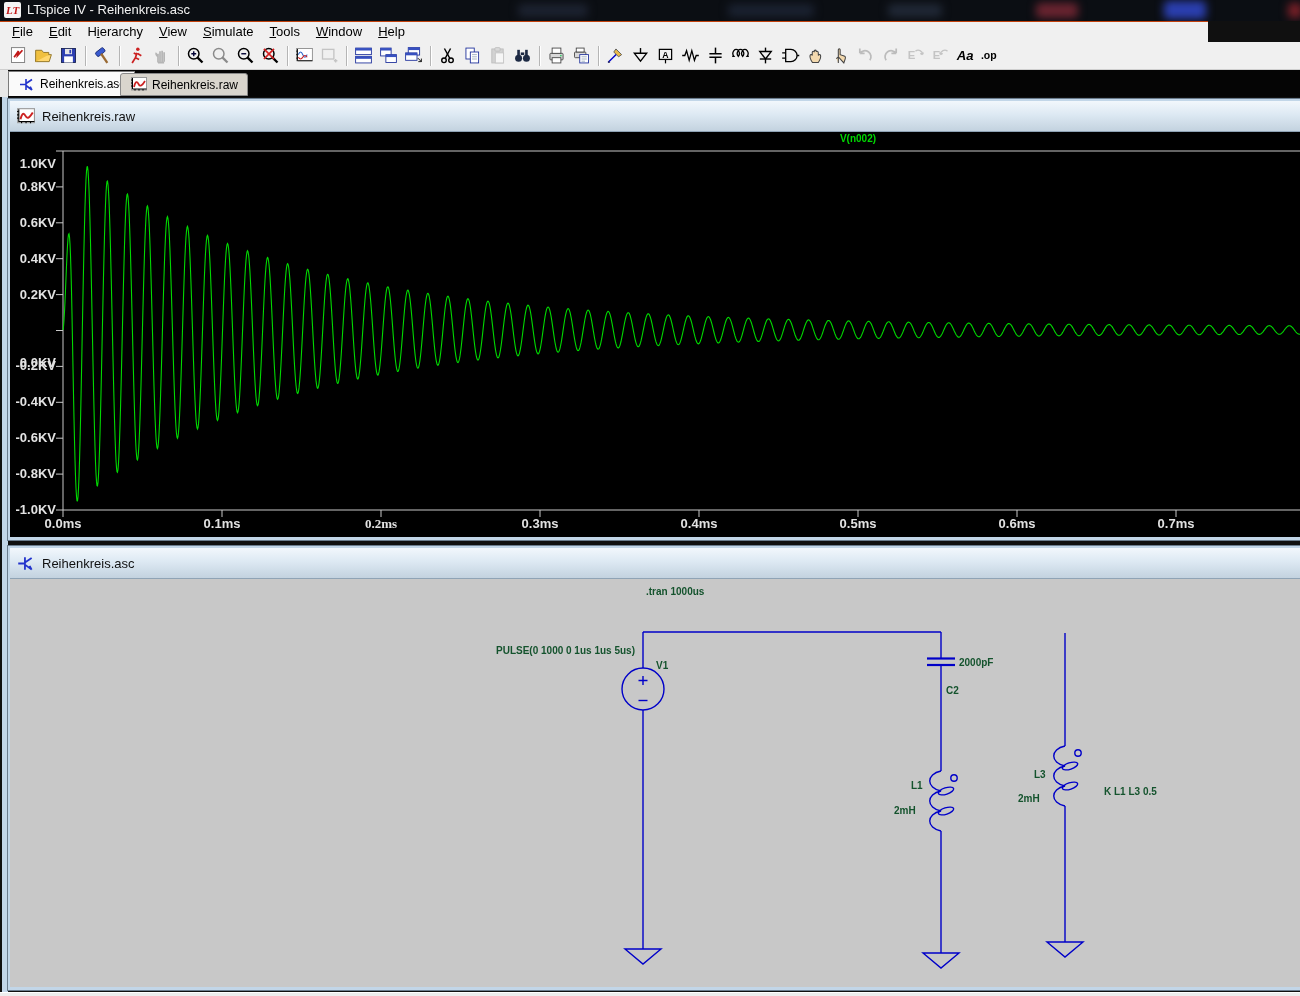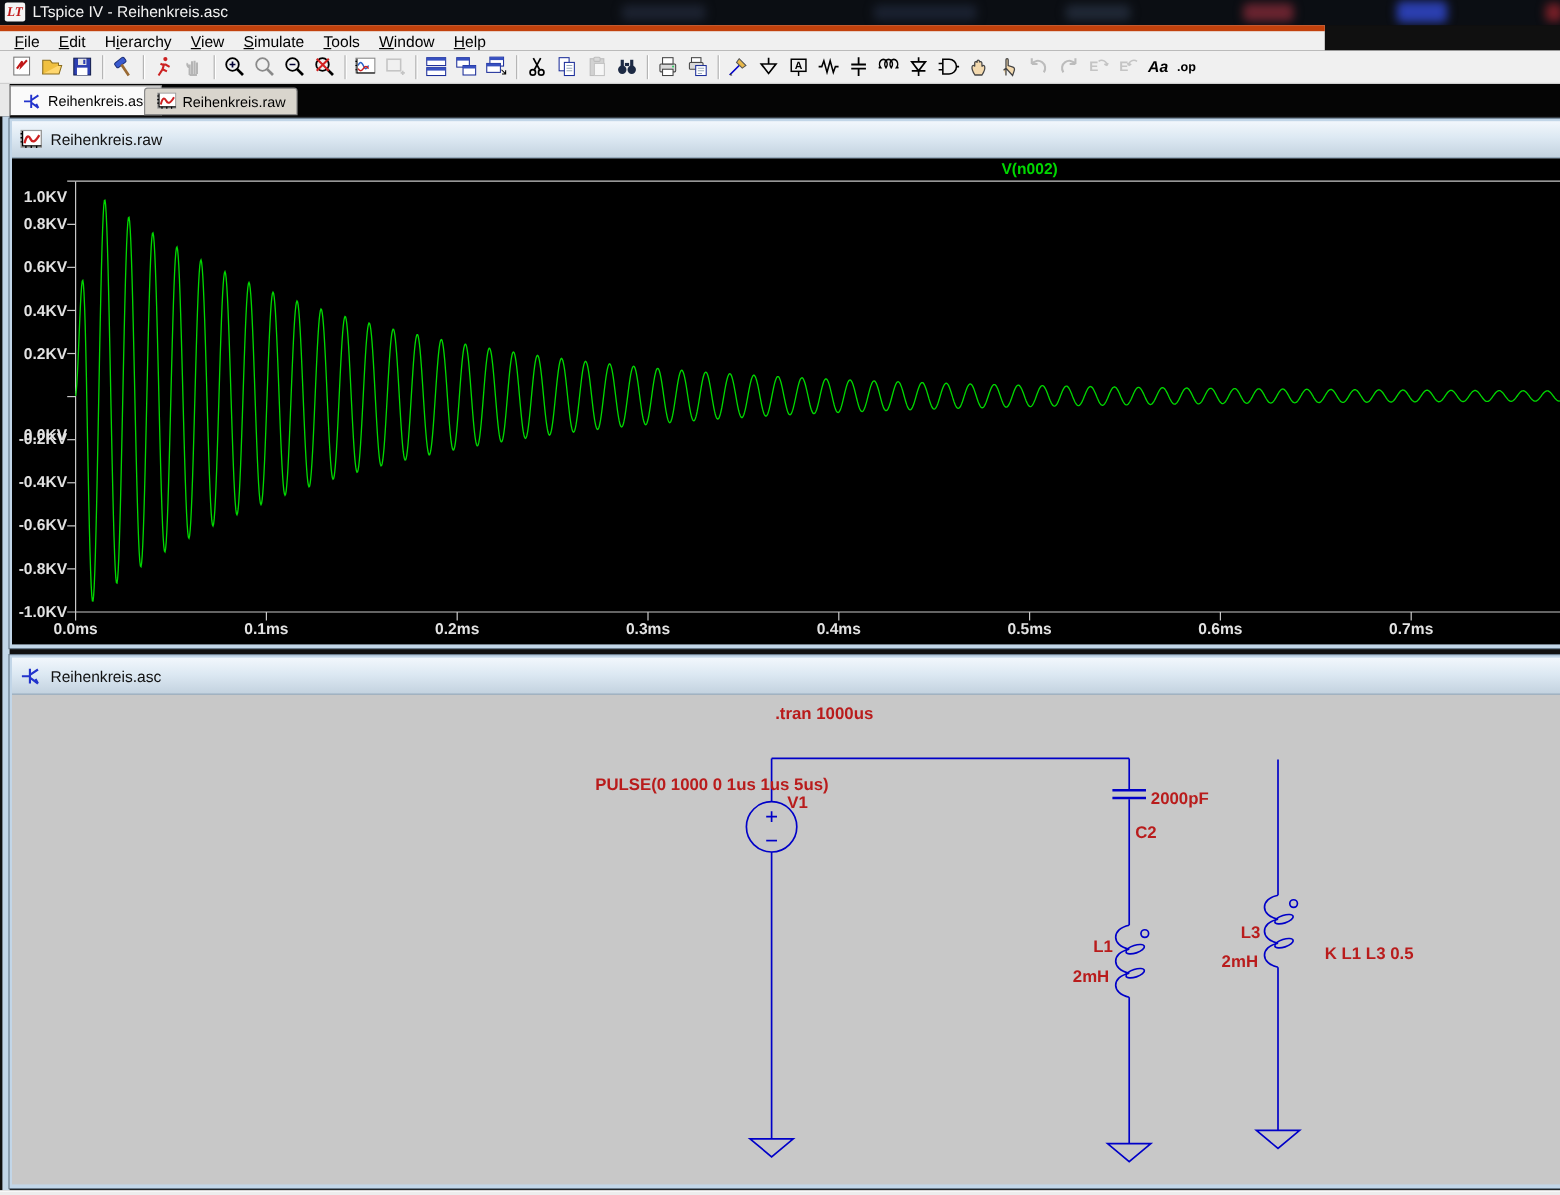--- a/index.html
+++ b/index.html
@@ -5,22 +5,22 @@
   html,body{margin:0;padding:0;background:#222;}
   #app{position:relative;width:1300px;height:996px;overflow:hidden;background:#101010;
        font-family:"Liberation Sans",sans-serif;-webkit-font-smoothing:none;}
   
   .titlebar{position:absolute;left:0;top:0;width:1300px;height:21px;background:#0b0e13;overflow:hidden;}
   .titlebar .blob{position:absolute;filter:blur(4px);border-radius:4px;}
   .tb-logo{position:absolute;left:4px;top:2px;width:17px;height:16px;background:#f4f4f4;border-radius:2px;
            color:#c11818;font:italic bold 11px/16px "Liberation Serif",serif;text-align:center;}
   .tb-title{position:absolute;left:27px;top:2px;color:#f2f2f2;font-size:13px;}
   
-  .menubar{position:absolute;left:0;top:21px;width:1104px;height:21px;background:#f0f0f0;border-top:5px solid #c2410c;
-           display:flex;align-items:center;padding-left:4px;box-sizing:border-box;}
+  .menubar{position:absolute;left:0;top:21px;width:1208px;height:21px;background:#f0f0f0;border-top:1px solid #c2410c;
+           display:flex;padding-left:4px;box-sizing:border-box;}
   .menu-item{padding:2px 8px;font-size:13px;color:#000;}
   .menu-item u{text-decoration:underline;}
   
   .toolbar{position:absolute;left:0;top:42px;width:1300px;height:28px;background:#f0f0f0;
            border-bottom:1px solid #cfcfcf;display:flex;align-items:center;padding-left:6px;box-sizing:border-box;}
   .tb-btn{width:25px;height:25px;display:flex;align-items:center;justify-content:center;flex:0 0 auto;}
   .tb-btn svg{width:21px;height:21px;}
   .tb-btn.disabled{opacity:.42;filter:grayscale(1);}
   .tb-sep{width:1px;height:20px;background:#b5b5b5;margin:0 4px;flex:0 0 auto;box-shadow:1px 0 0 #fff;}
   
@@ -36,24 +36,24 @@
          box-shadow:0 0 0 1px #6b7d8e;}
   .wtitle{height:30px;display:flex;align-items:center;gap:7px;padding-left:6px;
           background:linear-gradient(180deg,#f2f7fc 0%,#dde9f3 45%,#c3d2df 100%);
           border-bottom:1px solid #8fa3b5;font-size:13px;color:#111;}
   .wtitle svg{width:19px;height:17px;}
   .wclient{position:relative;background:#000;overflow:hidden;}
   
   .plot-label{position:absolute;color:#e2e2e2;font-weight:bold;font-size:13px;}
   .ylab{width:46px;text-align:right;}
   .xlab{width:64px;text-align:center;}
-  .legend{position:absolute;font-weight:bold;font-size:13px;text-align:center;}
+  .legend{position:absolute;font-weight:bold;font-size:10px;text-align:center;}
   
   .wcanvas{position:relative;background:#c8c8c8;overflow:hidden;}
-  .sch-text{position:absolute;font-size:14px;font-weight:bold;color:#b91c1c;white-space:nowrap;}
+  .sch-text{position:absolute;font-size:10px;font-weight:bold;color:#14532d;white-space:nowrap;}
   
   .statusbar{position:absolute;left:0;top:992px;width:1300px;height:4px;background:#ededed;border-top:1px solid #fff;}
 </style>
 </head>
 <body>
 
 <div id="app">
 
   <div class="titlebar">
     <div class="blob" style="left:518px;top:4px;width:70px;height:13px;background:#1c2230"></div>
@@ -411,21 +411,21 @@
           <div class="plot-label ylab" style="left: 0px; top: 190.5px; margin-top: 32px;">0.0KV</div>
           <div class="plot-label ylab" style="left: 0px; top: 226.4px;">-0.2KV</div>
           <div class="plot-label ylab" style="left: 0px; top: 262.3px;">-0.4KV</div>
           <div class="plot-label ylab" style="left: 0px; top: 298.2px;">-0.6KV</div>
           <div class="plot-label ylab" style="left: 0px; top: 334.1px;">-0.8KV</div>
           <div class="plot-label ylab" style="left: 0px; top: 370px;">-1.0KV</div>
         </div>
       <div id="xlabs">
           <div class="plot-label xlab" style="left: 21px; top: 384px;">0.0ms</div>
           <div class="plot-label xlab" style="left: 180px; top: 384px;">0.1ms</div>
-          <div class="plot-label xlab" style="left: 339px; top: 384px;">0.2ms</div>
+          <div class="plot-label xlab" style="left: 339px; top: 384px; font-family: Liberation Serif, serif;">0.2ms</div>
           <div class="plot-label xlab" style="left: 498px; top: 384px;">0.3ms</div>
           <div class="plot-label xlab" style="left: 657px; top: 384px;">0.4ms</div>
           <div class="plot-label xlab" style="left: 816px; top: 384px;">0.5ms</div>
           <div class="plot-label xlab" style="left: 975px; top: 384px;">0.6ms</div>
           <div class="plot-label xlab" style="left: 1134px; top: 384px;">0.7ms</div>
         </div>
     </div>
   </div>
 
   <div class="child" style="top:546px;height:444px;">

